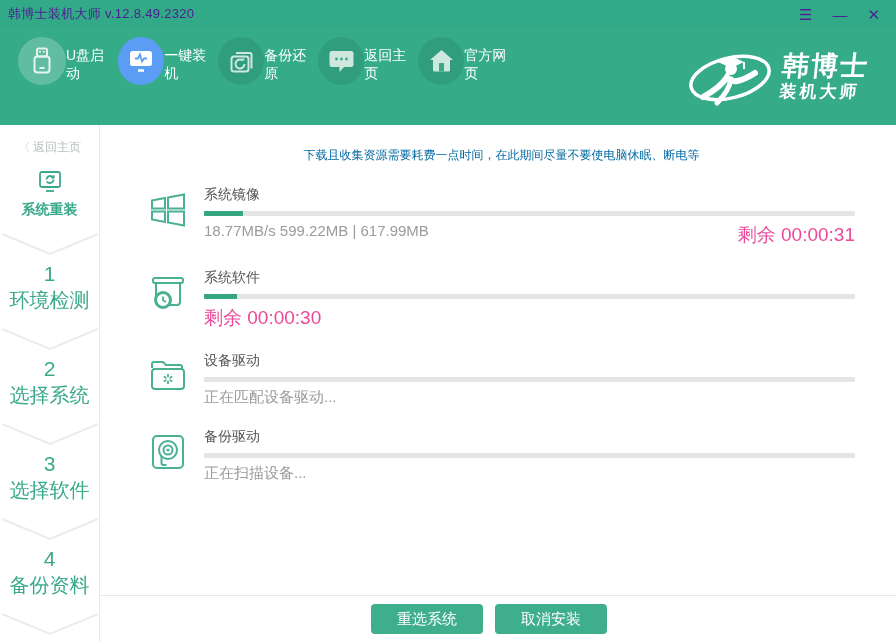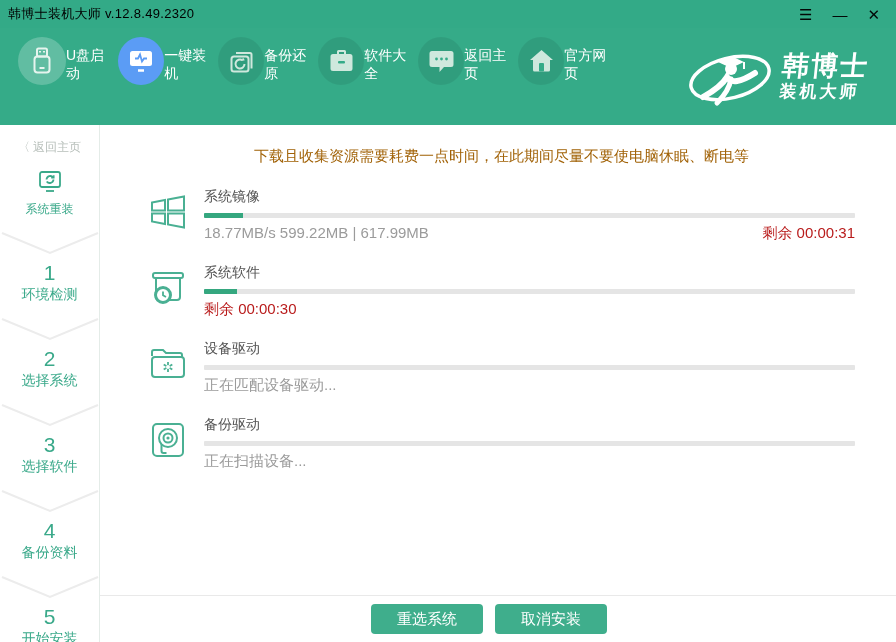--- a/index.html
+++ b/index.html
@@ -1,20 +1,20 @@
 <!DOCTYPE html>
 <html><head>
 <meta charset="utf-8">
 <style>
   * { margin:0; padding:0; box-sizing:border-box; }
   html,body { width:896px; height:642px; overflow:hidden; }
   body { font-family:"Liberation Sans","DejaVu Sans",sans-serif; background:#fff; position:relative; }
 
   
-  .titlebar { height:28px; background:#33aa87; display:flex; align-items:center; color:#000000; }
+  .titlebar { height:28px; background:#33aa87; display:flex; align-items:center; color:#4c1d95; }
   .titlebar .title { font-size:13px; padding-left:8px; letter-spacing:.3px; }
   .win-controls { margin-left:auto; display:flex; align-items:center; gap:20px; padding-right:16px; }
   .win-controls span { font-size:15px; cursor:pointer; line-height:1; opacity:.95; }
 
   
   .header { height:97px; background:#35ab88; display:flex; align-items:flex-start; padding:9px 0 0 18px; }
   .nav-item { width:100px; display:flex; align-items:center; cursor:pointer; }
   .nav-circle { width:48px; height:48px; border-radius:50%; display:flex; align-items:center; justify-content:center; }
   .nav-circle.light { background:rgba(255,255,255,0.22); }
   .nav-circle.dark  { background:rgba(0,0,0,0.08); }
@@ -24,39 +24,39 @@
   .logo-text { color:#fff; transform:skewX(-6deg); }
   .logo-title { font-size:27px; font-weight:bold; letter-spacing:2px; line-height:1.05; }
   .logo-sub { font-size:17px; font-weight:bold; letter-spacing:3px; }
 
   
   .app-body { display:flex; height:517px; }
   .sidebar { width:100px; border-right:1px solid #e4ece8; text-align:center; flex-shrink:0; }
   .back-home { padding-top:14px; font-size:12px; color:#b7bfba; cursor:pointer; }
   .back-home .chev { margin-right:3px; }
   .side-section { margin-top:14px; color:#3aa98a; cursor:pointer; }
-  .side-section .lbl { font-size:12px; margin-top:3px; }
+  .side-section .lbl { font-size:14px; margin-top:3px;font-weight:bold; }
   .sep { display:block; margin:13px auto 6px auto; }
   .step { color:#3aa98a; cursor:pointer; }
   .step-num { font-size:21px; line-height:24px; }
-  .step-lbl { font-size:14px; margin-top:1px; }
+  .step-lbl { font-size:20px; margin-top:1px; }
 
   
   .main { flex:1; position:relative; padding:0 41px 0 48px; }
-  .notice { margin-top:22px; text-align:center; color:#a16207; font-size:15px; }
+  .notice { margin-top:22px; text-align:center; color:#0369a1; font-size:12px; }
   .tasks { margin-top:22px; }
   .task { display:flex; gap:16px; margin-bottom:21px; }
   .task-icon { flex-shrink:0; margin-top:4px; }
   .task-body { flex:1; }
   .task-name { font-size:14px; color:#555; }
   .bar { height:5px; background:#e5e5e5; margin-top:7px; border-radius:1px; overflow:hidden; }
   .fill { height:100%; background:#35a77f; width:0; }
   .task-meta { display:flex; justify-content:space-between; margin-top:6px; }
   .task-detail { font-size:15px; color:#9b9b9b; }
-  .task-remaining { font-size:15px; color:#b91c1c; }
+  .task-remaining { font-size:19px; color:#ec4899; }
 
   
   .footer { position:absolute; left:0; right:0; bottom:0; height:47px; border-top:1px solid #e9e9e9;
             display:flex; align-items:center; justify-content:center; padding-right:18px; gap:12px; background:#fff; }
   .footer button { width:112px; height:30px; background:#3fae8c; color:#fff; border:none; border-radius:4px;
                    font-size:15px; font-family:inherit; cursor:pointer; }
 </style>
 </head>
 <body>
 
@@ -100,29 +100,20 @@
       <svg width="27" height="27" viewBox="0 0 27 27" fill="none" stroke="#cfe8dd" stroke-width="2">
         <path d="M8 5 h14 a1.5 1.5 0 0 1 1.5 1.5 v14"></path>
         <rect x="3.5" y="8.5" width="17" height="15" rx="2.5"></rect>
         <path d="M16.5 16 a4.5 4.5 0 1 1 -2.2 -3.9"></path>
         <path d="M15 9.5 l1.8 2.8 -3.2 .6 z" fill="#cfe8dd" stroke="none"></path>
       </svg>
     </div>
     <div class="nav-label">备份还原</div>
   </div>
 
-  <div class="nav-item">
-    <div class="nav-circle dark">
-      <svg width="27" height="26" viewBox="0 0 27 26" fill="#cfe8dd">
-        <path d="M9 6 v-2.5 a1.5 1.5 0 0 1 1.5 -1.5 h6 a1.5 1.5 0 0 1 1.5 1.5 V6 h4 a2.5 2.5 0 0 1 2.5 2.5 v12 a2.5 2.5 0 0 1 -2.5 2.5 H5 a2.5 2.5 0 0 1 -2.5 -2.5 v-12 A2.5 2.5 0 0 1 5 6 Z M11 6 h5 v-2 h-5 Z" fill-rule="evenodd"></path>
-        <rect x="10" y="13" width="7" height="2.4" rx="1" fill="#35ab88"></rect>
-      </svg>
-    </div>
-    <div class="nav-label">软件大全</div>
-  </div>
 
   <div class="nav-item">
     <div class="nav-circle dark">
       <svg width="27" height="26" viewBox="0 0 27 26" fill="#cfe8dd">
         <path d="M4 3 h19 a2.5 2.5 0 0 1 2.5 2.5 v11 a2.5 2.5 0 0 1 -2.5 2.5 h-7 l-4.5 5 v-5 H4 a2.5 2.5 0 0 1 -2.5 -2.5 v-11 A2.5 2.5 0 0 1 4 3 Z"></path>
         <circle cx="8.5" cy="11" r="1.4" fill="#35ab88"></circle>
         <circle cx="13.5" cy="11" r="1.4" fill="#35ab88"></circle>
         <circle cx="18.5" cy="11" r="1.4" fill="#35ab88"></circle>
       </svg>
     </div>

